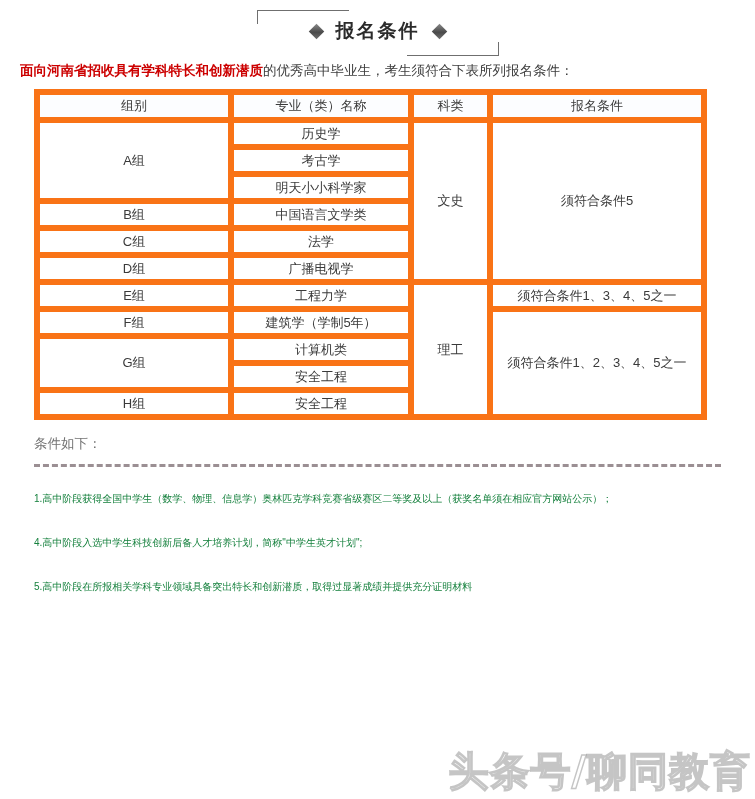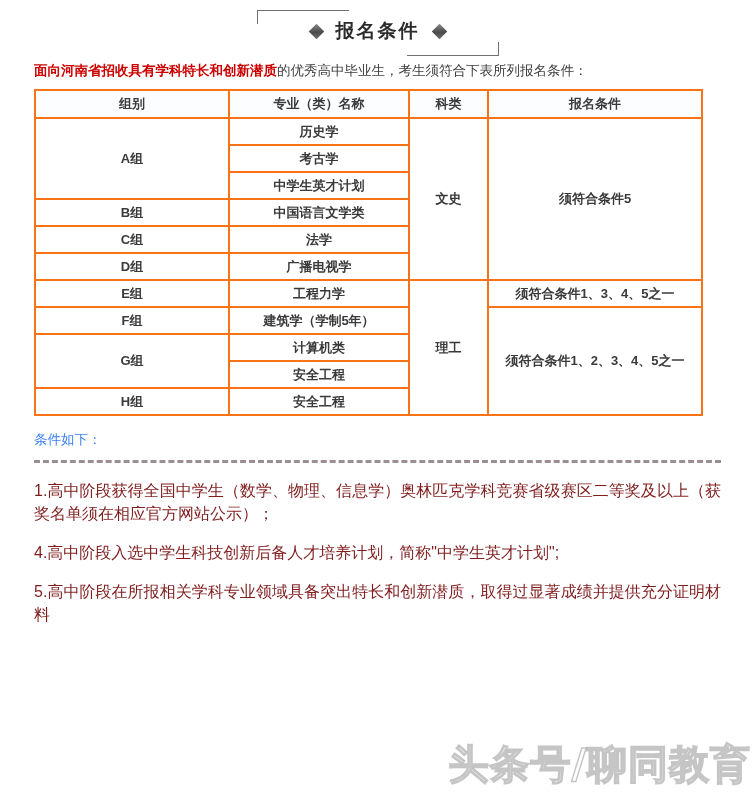--- a/index.html
+++ b/index.html
@@ -61,88 +61,88 @@
     position: absolute;
     left: 50%;
     transform: translateX(-50%);
     top: 0;
     width: 242px;
     height: 46px;
   }
 
   
   .intro {
-    margin: 2px 0 0 34px;
+    margin: 2px 0 0 20px;
     font-size: 13.5px;
     line-height: 22px;
     color: #3c3c3c;
     white-space: nowrap;
   }
   .intro .hl {
     color: #cc0000;
     font-weight: bold;
   }
 
   
   .tbl-wrap { margin: 7px 0 0 34px; }
   table.reg {
     border-collapse: collapse;
     width: 667px;
     table-layout: fixed;
   }
   table.reg td, table.reg th {
-    border: 2px solid #f97316;
+    border: 6px solid #f97316;
     font-size: 13px;
-    font-weight: bold;
+    font-weight: normal;
     color: #3a3a3a;
     text-align: center;
     vertical-align: middle;
     padding: 0 4px;
     height: 27px;
     line-height: 16px;
   }
   table.reg thead th {
     background: #fcfdff;
     height: 28px;
   }
   col.c-group { width: 194px; }
   col.c-major { width: 180px; }
   col.c-cat   { width: 79px;  }
   col.c-cond  { width: 214px; }
 
   
   .cond-head {
     margin: 15px 0 0 34px;
     font-size: 13.5px;
-    color: #3b82f6;
+    color: #737373;
   }
   .dash-rule {
     margin: 11px 34px 0 34px;
     height: 0;
     border-top: 3px dashed #9b8f93;
   }
 
   
   .conds {
     margin: 16px 34px 0 34px;
   }
   .cond-item {
-    font-size: 16px;
-    line-height: 23px;
-    color: #7f1d1d;
+    font-size: 10px;
+    line-height: 32px;
+    color: #15803d;
     margin-bottom: 12px;
     text-align: justify;
   }
   .cond-item:last-child { margin-bottom: 16px; }
 
   
   .watermark {
     position: absolute;
     right: 4px;
-    bottom: 15px;
+    bottom: 8px;
     font-size: 40px;
     font-weight: bold;
     letter-spacing: 1px;
     line-height: 1;
     color: transparent;
     -webkit-text-stroke: 1.4px rgba(150,150,150,0.55);
     white-space: nowrap;
     pointer-events: none;
     font-family: "DejaVu Sans", sans-serif;
   }
@@ -185,21 +185,21 @@
     <tr>
       <td rowspan="3">A组</td>
       <td>历史学</td>
       <td rowspan="6">文史</td>
       <td rowspan="6">须符合条件5</td>
     </tr>
     <tr>
       <td>考古学</td>
     </tr>
     <tr>
-      <td>中学生英才计划</td>
+      <td>明天小小科学家</td>
     </tr>
 
     <tr>
       <td>B组</td>
       <td>中国语言文学类</td>
     </tr>
 
     <tr>
       <td>C组</td>
       <td>法学</td>

